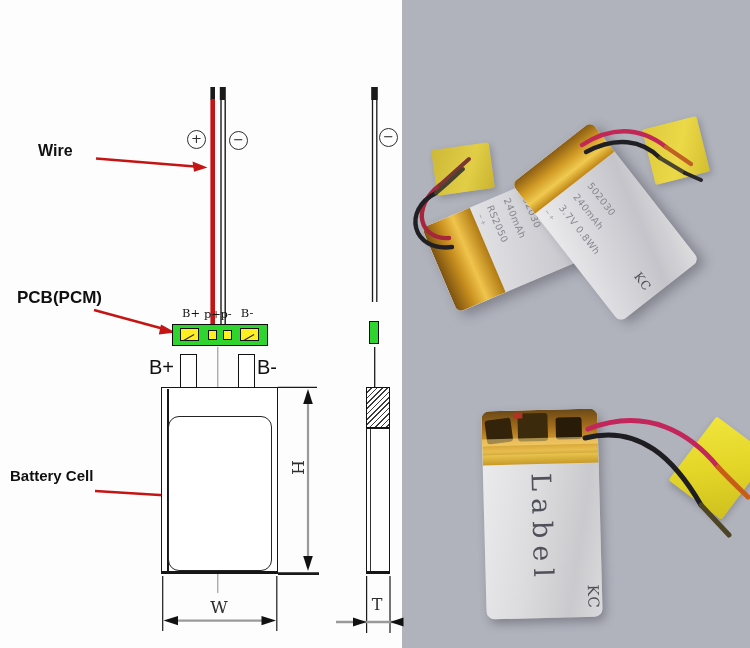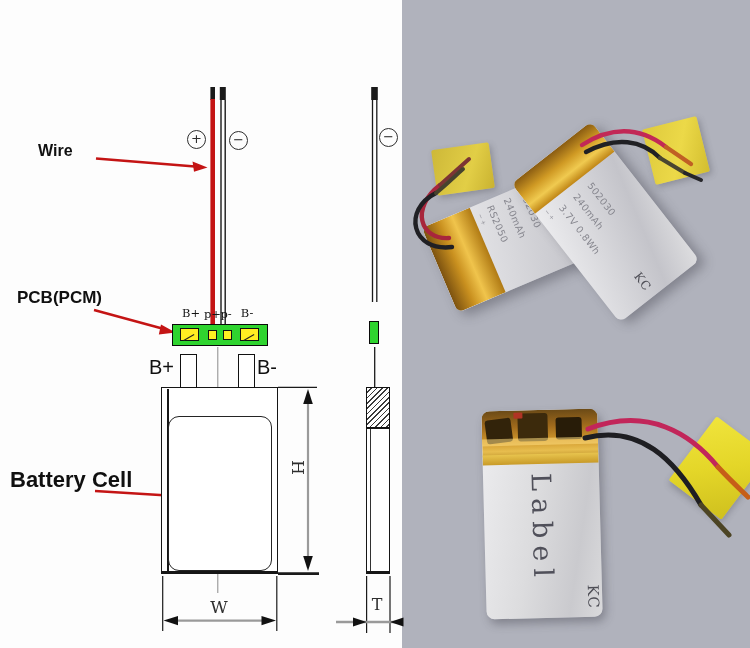--- a/index.html
+++ b/index.html
@@ -16,21 +16,21 @@
          color:#4b4b50;letter-spacing:.5px;z-index:4;}
 
   
   .diagram-svg{left:0;top:0;z-index:1;pointer-events:none;}
   .wires-svg{left:0;top:0;z-index:6;pointer-events:none;}
 
   
   .lbl{color:#101010;font-weight:700;z-index:4;}
   .lbl-wire{left:38px;top:142px;font-size:16px;text-align:center;}
   .lbl-pcb{left:17px;top:288px;font-size:17px;}
-  .lbl-cell{left:10px;top:467px;font-size:22px;}
+  .lbl-cell{left:10px;top:467px;font-size:15px;}
 
   
   .sym{width:17px;height:17px;border:1.5px solid #2e2e2e;border-radius:50%;
        font-size:13px;line-height:15px;text-align:center;color:#2e2e2e;z-index:4;
        font-family:"DejaVu Sans",sans-serif;}
   .sym-plus{left:187px;top:130px;}
   .sym-minus{left:229px;top:131px;}
   .sym-minus-side{left:379px;top:128px;}
 
   

